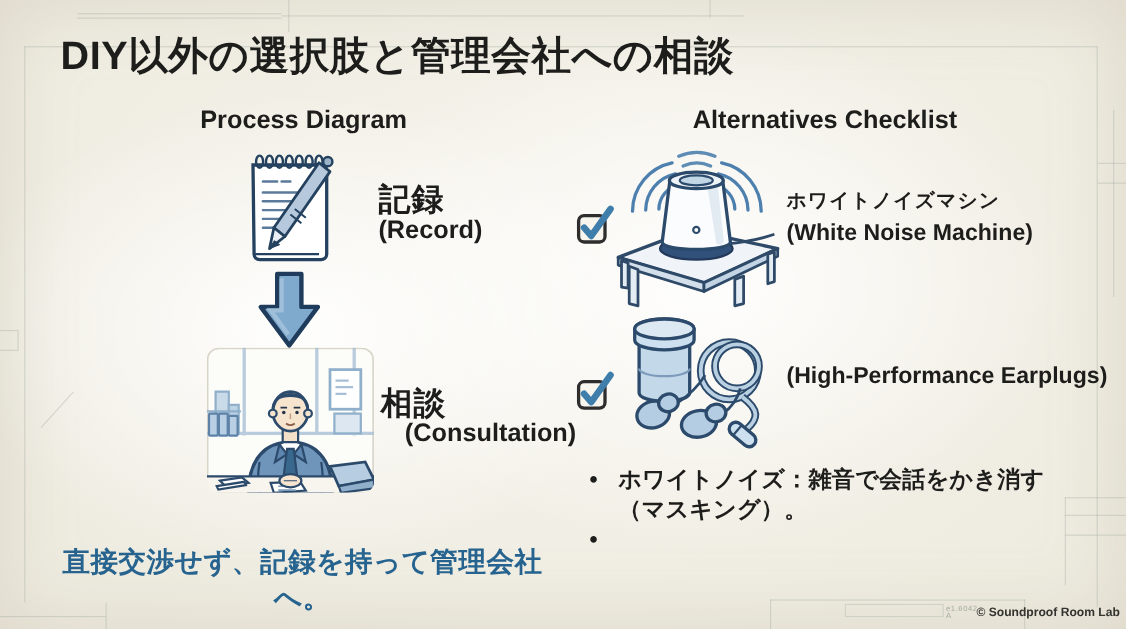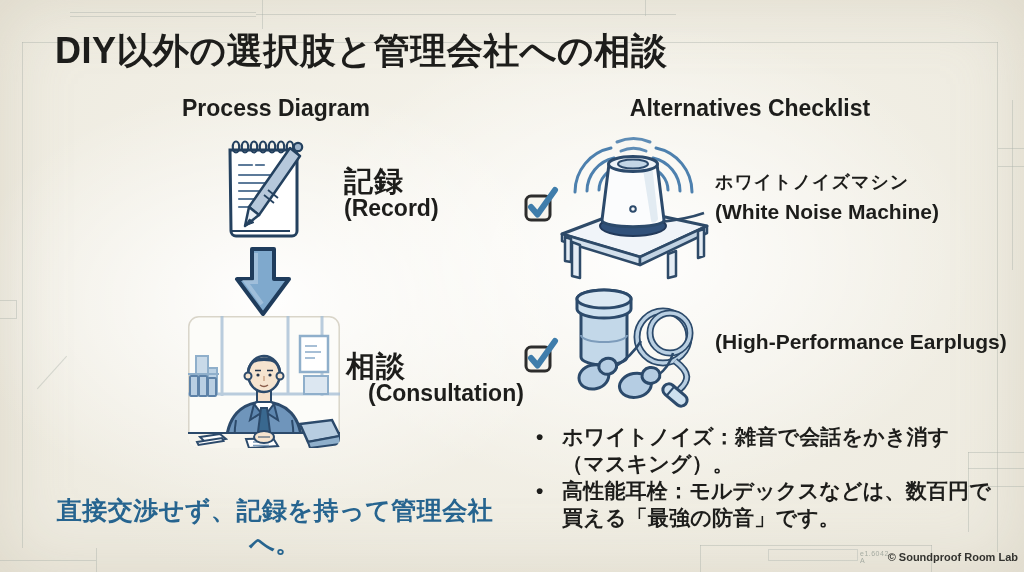--- a/index.html
+++ b/index.html
@@ -261,22 +261,18 @@
   <div class="abs notes" style="left:536px;top:423px;">
     <div class="note-row">
       <span class="note-bullet">•</span>
       <span>
         <span style="display:block;">ホワイトノイズ：雑音で会話をかき消す</span>
         <span style="display:block;">（マスキング）。</span>
       </span>
     </div>
     <div class="note-row">
       <span class="note-bullet">•</span>
-      <span>
-        <span style="display:block;">高性能耳栓：モルデックスなどは、数百円で</span>
-        <span style="display:block;">買える「最強の防音」です。</span>
-      </span>
     </div>
   </div>
 
   <div class="abs copyright" style="right:6px;top:551px;">© Soundproof Room Lab</div>
 
 </div>
 
 </body></html>

